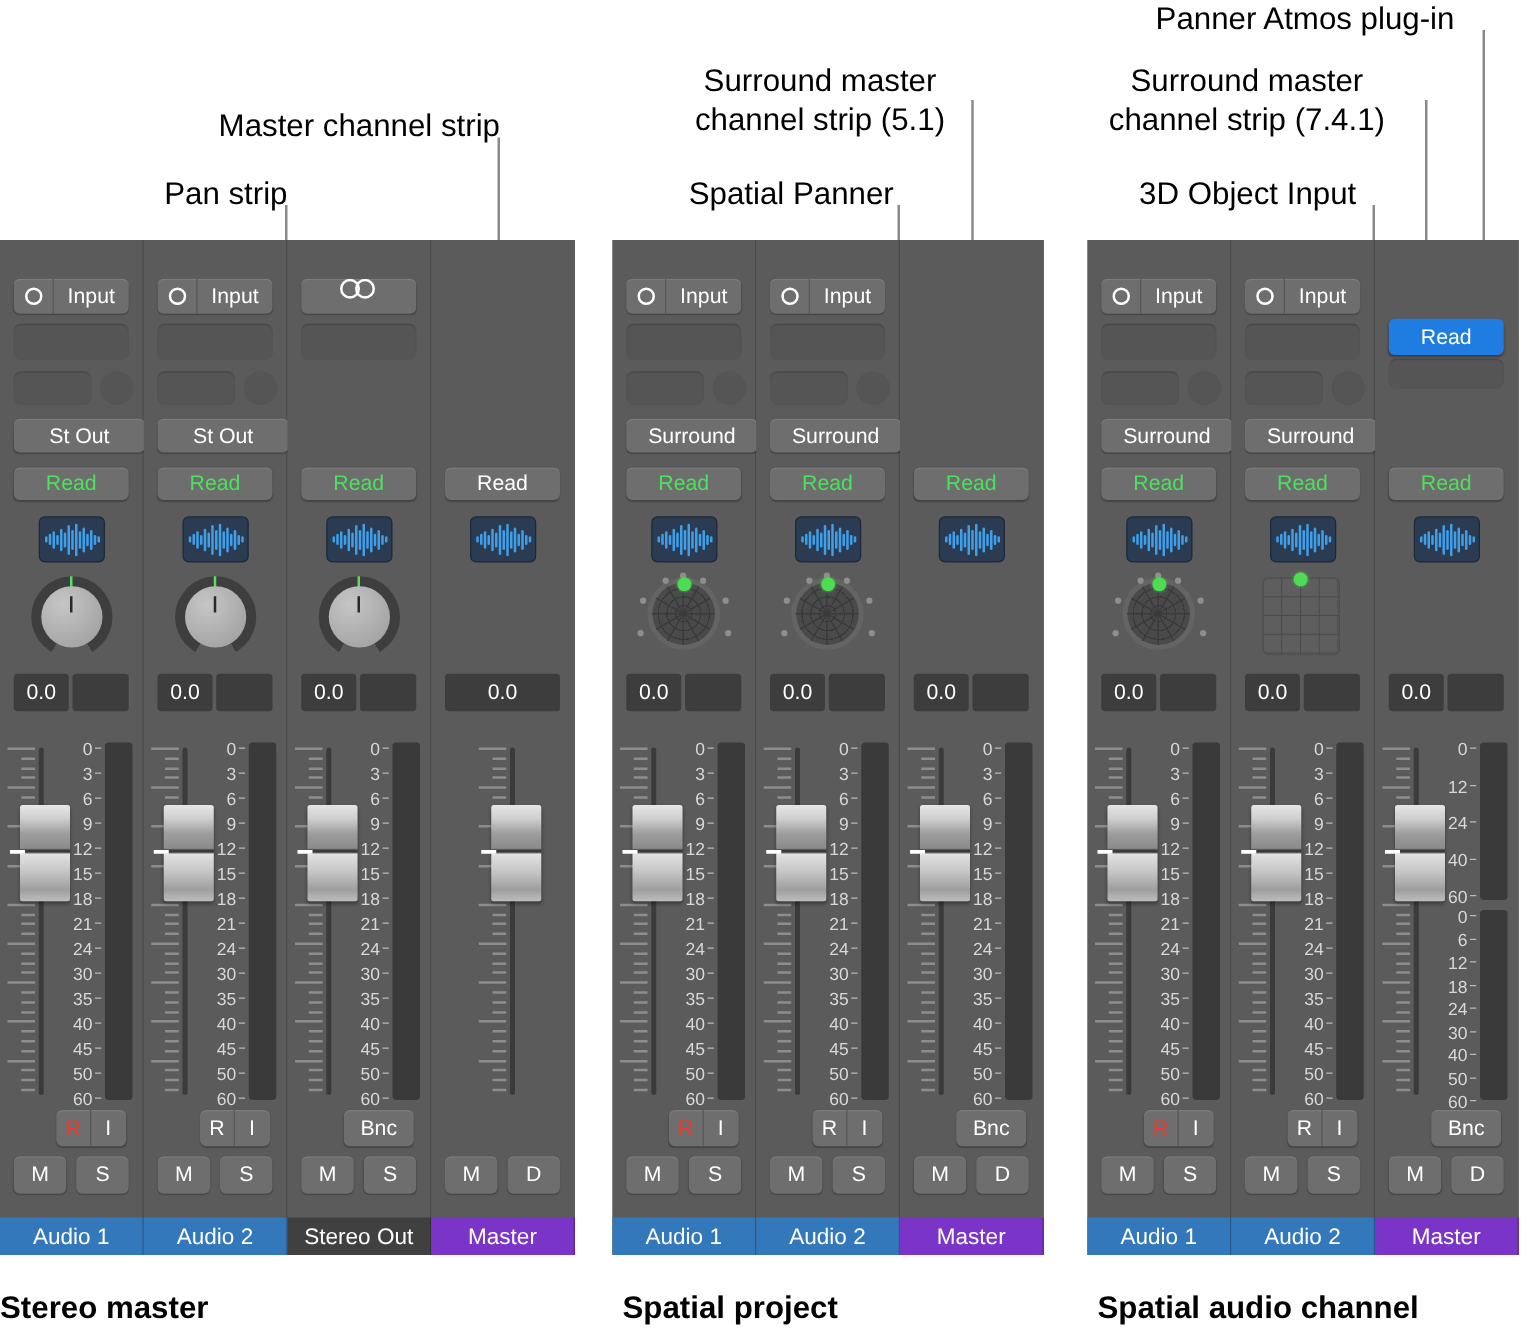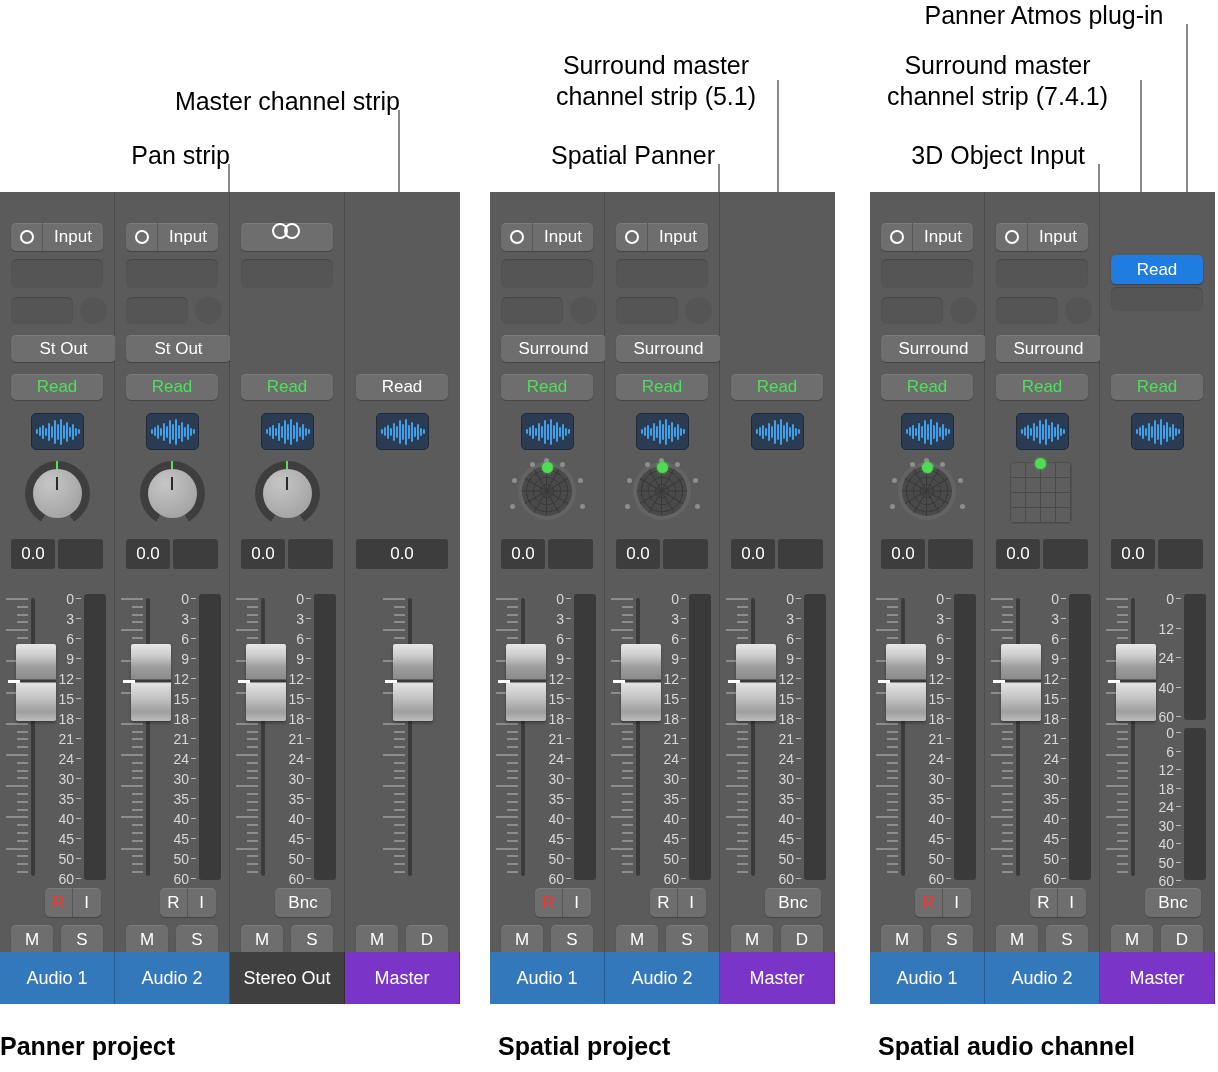--- a/index.html
+++ b/index.html
@@ -123,21 +123,21 @@
   .ri div{width:27px;display:flex;align-items:center;justify-content:center;color:#fff;font-size:17px;}
   .ri div:first-child{border-right:1px solid #575757;}
   .ri .red{color:#f2362f;}
   .bnc{position:absolute;top:696px;left:45px;width:56px;height:29px;}
   .ms{position:absolute;top:733px;left:11px;width:92px;height:30px;display:flex;gap:8px;}
   .ms .b{flex:1;background:#6e6e6e;border-radius:5px;display:flex;align-items:center;
      justify-content:center;color:#fff;font-size:17px;
      box-shadow:0 1px 0 rgba(255,255,255,.10) inset,0 1px 1px rgba(0,0,0,.25);}
 
   
-  .plate{position:absolute;left:0;bottom:0;width:115px;height:52px;display:flex;
+  .plate{position:absolute;left:0;bottom:0;width:115px;height:30px;display:flex;
      align-items:center;justify-content:center;color:#fff;font-size:18px;
      border-right:1px solid rgba(0,0,0,.25);box-sizing:border-box;}
 
   
   .atmos{position:absolute;left:11px;top:63px;width:92px;height:29px;background:#1f7ce0;
      border-radius:5px;color:#fff;font-size:17px;display:flex;align-items:center;
      justify-content:center;box-shadow:0 1px 2px rgba(0,0,0,.35);}
 
   .caption{position:absolute;color:#000;font-size:25px;font-weight:bold;}
 </style>
@@ -1230,15 +1230,15 @@
       </div>
       <div class="ctl bnc">Bnc</div>
       <div class="ms">
         <div class="b">M</div>
         <div class="b">D</div>
       </div>
       <div class="plate" style="background:#7a35c8">Master</div>
     </div>
   </div>
 
-<div class="caption" style="left:0px;top:1032px;">Panner project</div>
+<div class="caption" style="left:0px;top:1032px;">Stereo master</div>
 <div class="caption" style="left:498px;top:1032px;">Spatial project</div>
 <div class="caption" style="left:878px;top:1032px;">Spatial audio channel</div>
 
 </body></html>

